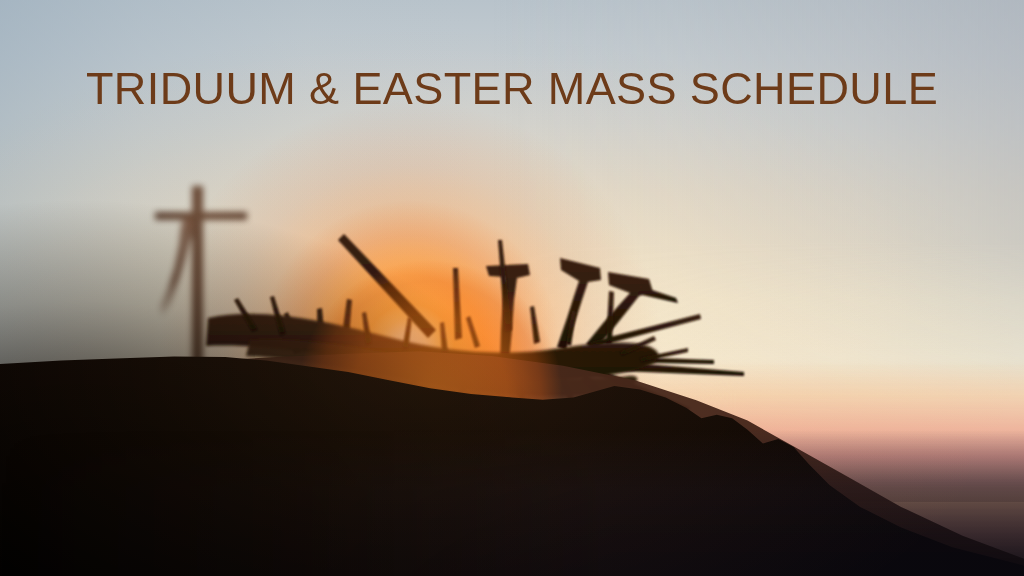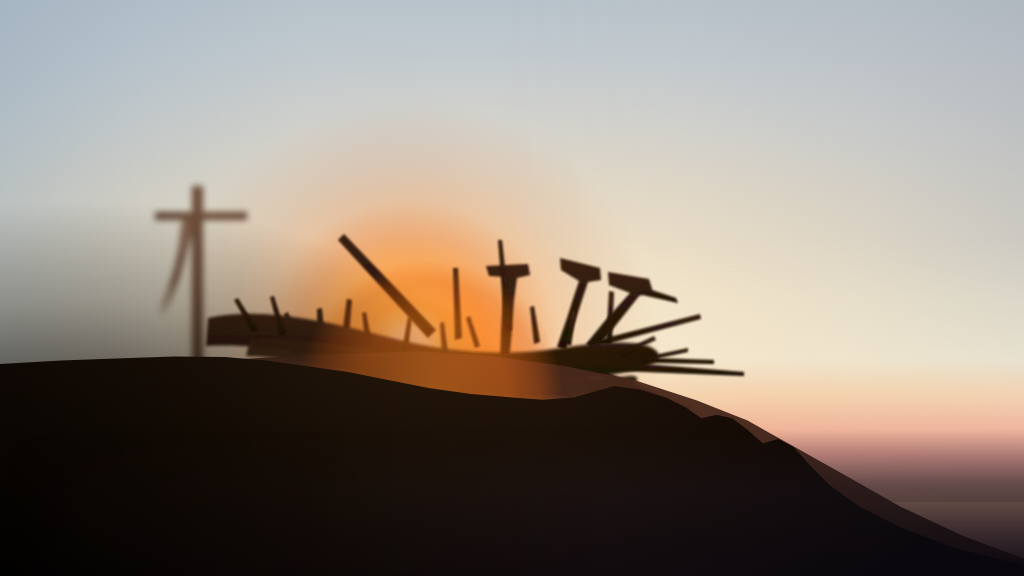--- a/index.html
+++ b/index.html
@@ -309,14 +309,15 @@
     </svg>
   </div>
 
   <div class="layer" id="hill-far"></div>
   <div class="layer" id="flare-disc"></div>
   <div class="layer" id="hill-main"></div>
   <div class="layer" id="dark-corner"></div>
   <div class="layer" id="dark-right-bottom"></div>
   <div class="layer" id="soft-overlay"></div>
 
+  <div id="title">TRIDUUM &amp; EASTER MASS SCHEDULE</div>
 
 </div>
 
 </body></html>

